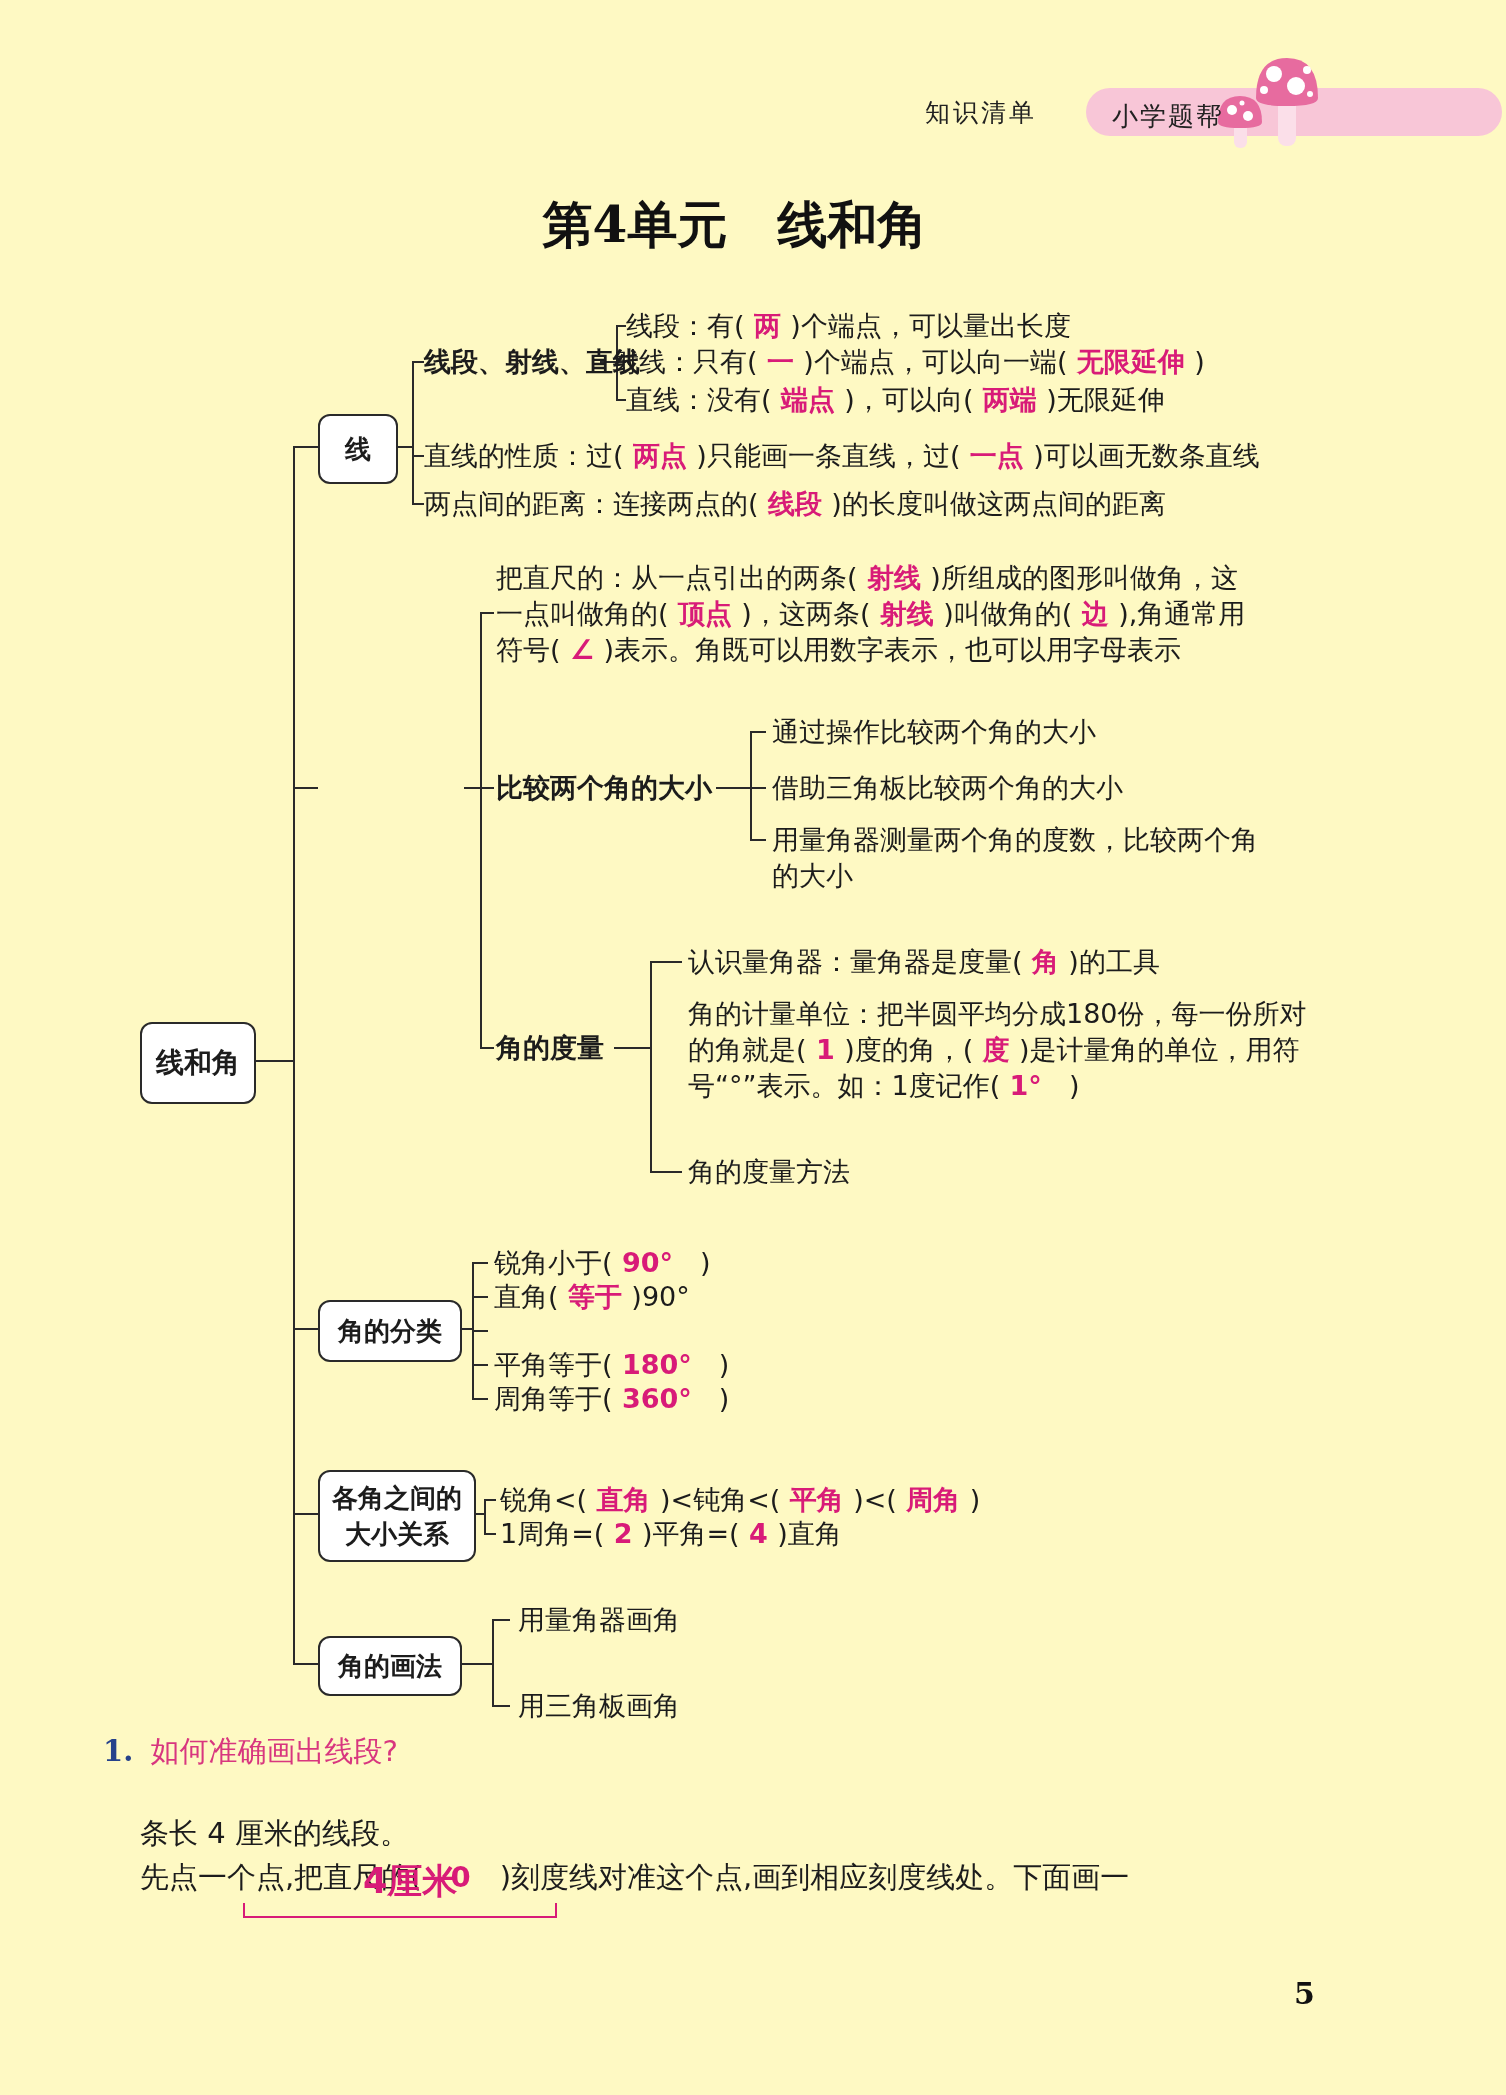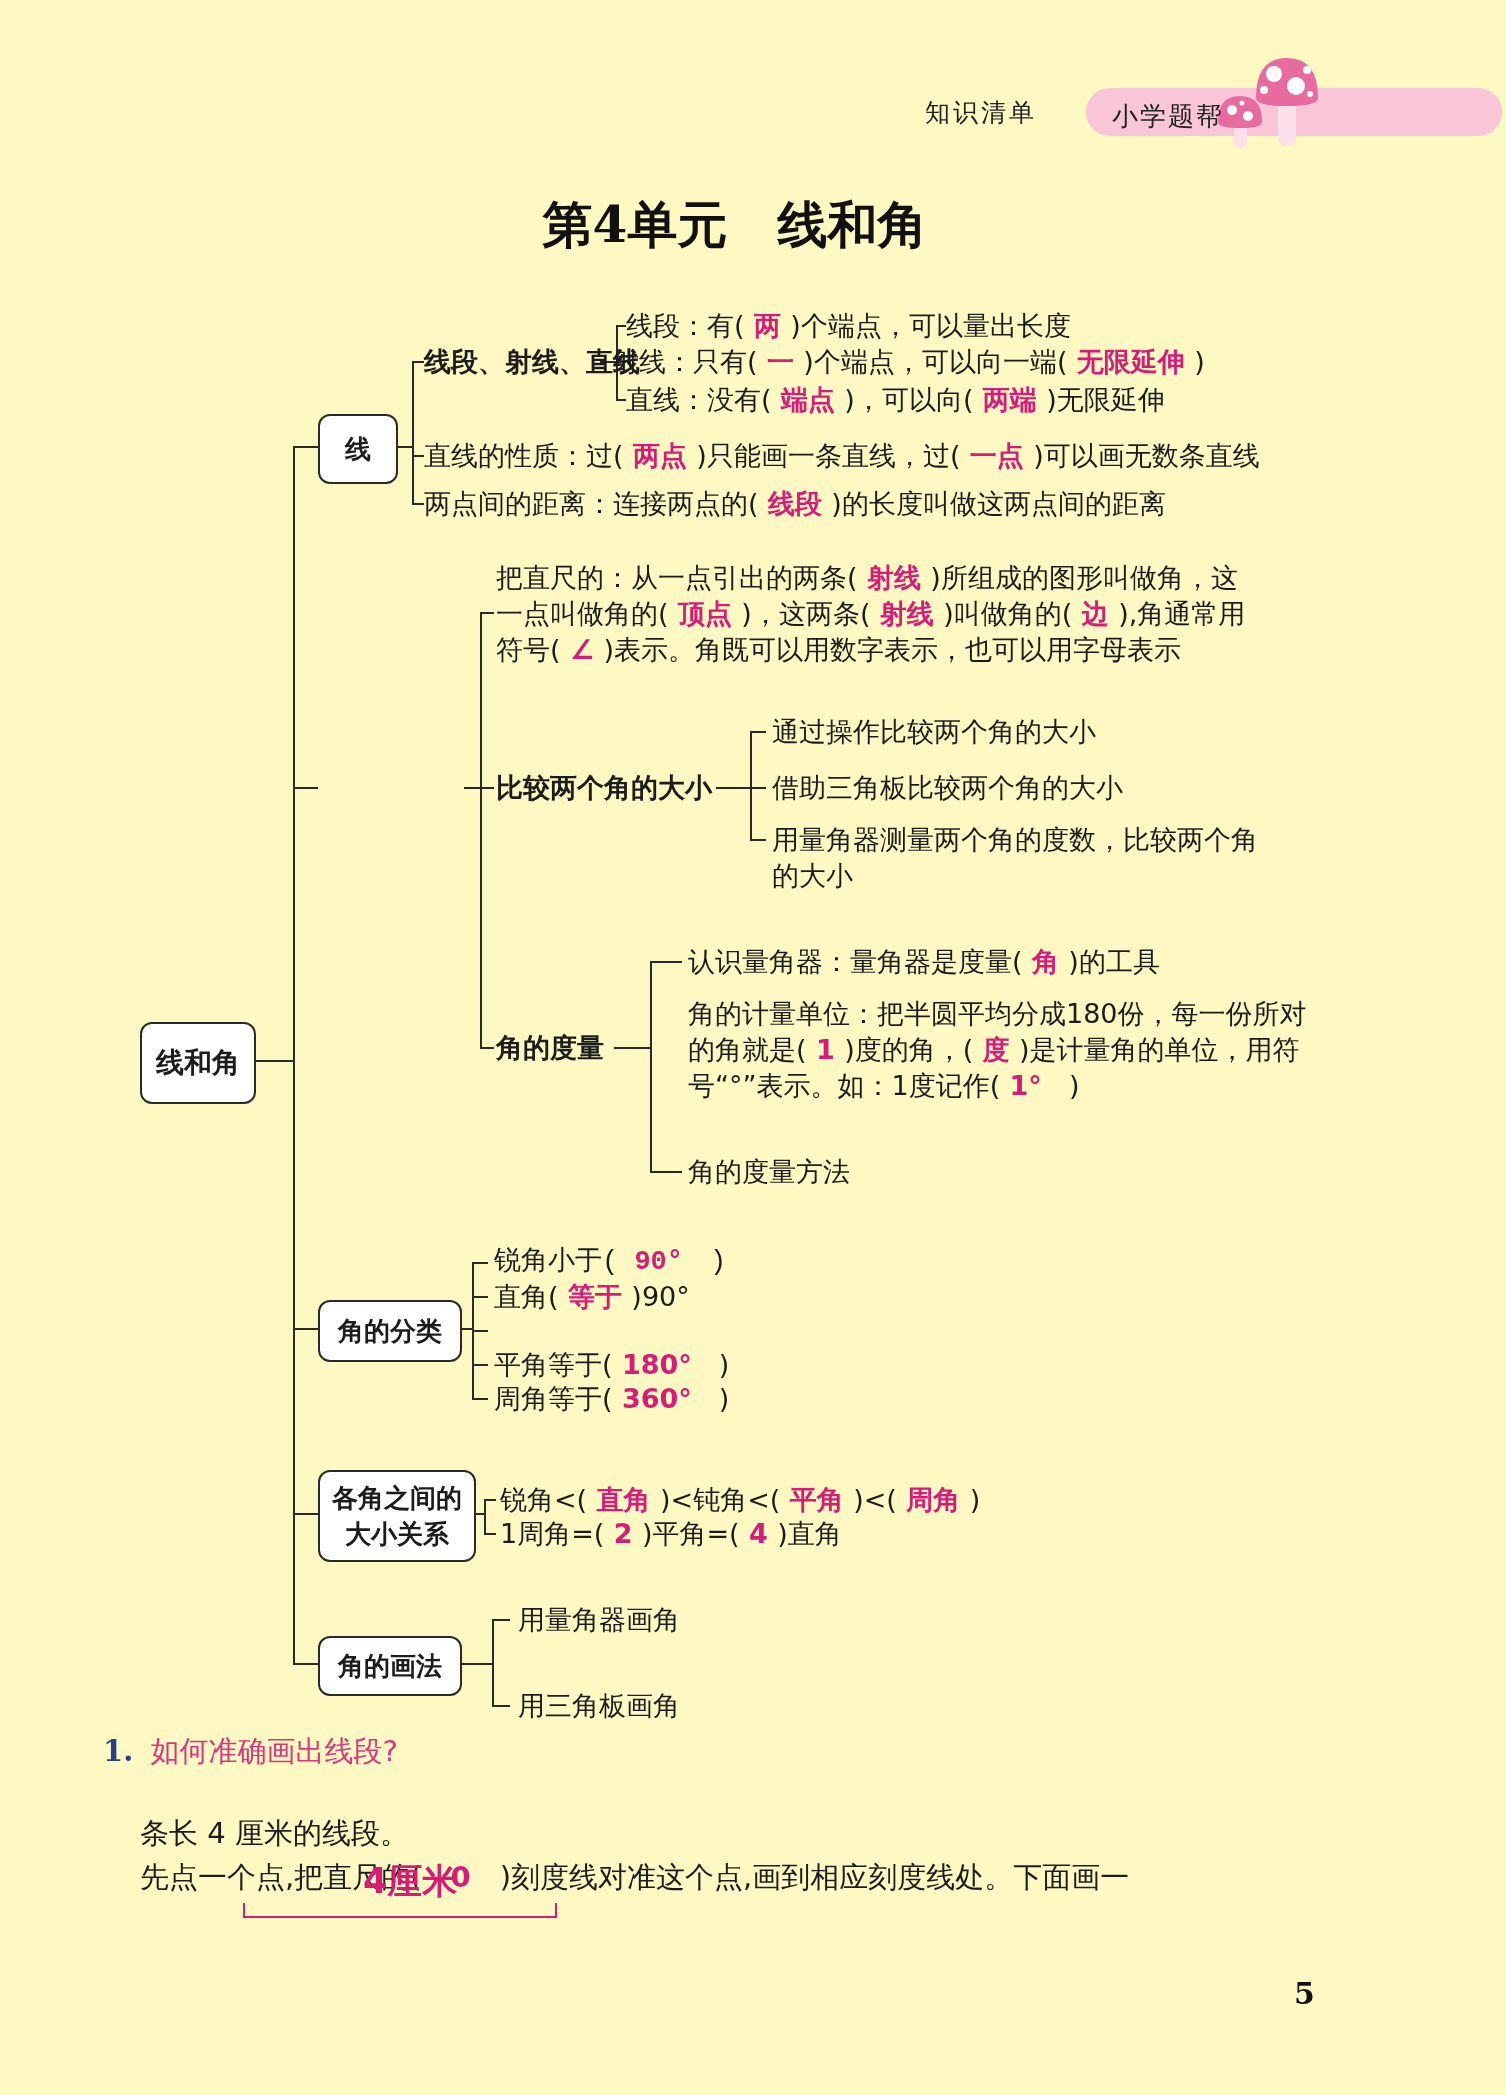--- a/index.html
+++ b/index.html
@@ -152,21 +152,21 @@
   </div>
   <div class="row" style="left:496px;top:1030px;font-weight:700;">角的度量</div>
   <div class="row" style="left:688px;top:944px;"><span>认识量角器：量角器是度量(</span><span class="pk"> 角 </span><span>)的工具</span></div>
   <div class="row para" style="left:688px;top:996px;">
     <div>角的计量单位：把半圆平均分成180份，每一份所对</div>
     <div><span>的角就是(</span><span class="pk"> 1 </span><span>)度的角，(</span><span class="pk"> 度 </span><span>)是计量角的单位，用符</span></div>
     <div><span>号“°”表示。如：1度记作(</span><span class="pk"> 1°　</span><span>)</span></div>
   </div>
   <div class="row" style="left:688px;top:1154px;">角的度量方法</div>
 
-  <div class="row" style="left:494px;top:1245px;font-family:Liberation Mono, monospace;"><span>锐角小于(</span><span class="pk"> 90°　</span><span>)</span></div>
+  <div class="row" style="left:494px;top:1245px;"><span>锐角小于(</span><span class="pk"> 90°　</span><span>)</span></div>
   <div class="row" style="left:494px;top:1279px;"><span>直角(</span><span class="pk"> 等于 </span><span>)90°</span></div>
   <div class="row" style="left:494px;top:1347px;"><span>平角等于(</span><span class="pk"> 180°　</span><span>)</span></div>
   <div class="row" style="left:494px;top:1381px;"><span>周角等于(</span><span class="pk"> 360°　</span><span>)</span></div>
 
   <div class="row" style="left:500px;top:1482px;"><span>锐角&lt;(</span><span class="pk"> 直角 </span><span>)&lt;钝角&lt;(</span><span class="pk"> 平角 </span><span>)&lt;(</span><span class="pk"> 周角 </span><span>)</span></div>
   <div class="row" style="left:500px;top:1516px;"><span>1周角=(</span><span class="pk"> 2 </span><span>)平角=(</span><span class="pk"> 4 </span><span>)直角</span></div>
 
   <div class="row" style="left:518px;top:1602px;">用量角器画角</div>
   <div class="row" style="left:518px;top:1688px;">用三角板画角</div>
 

